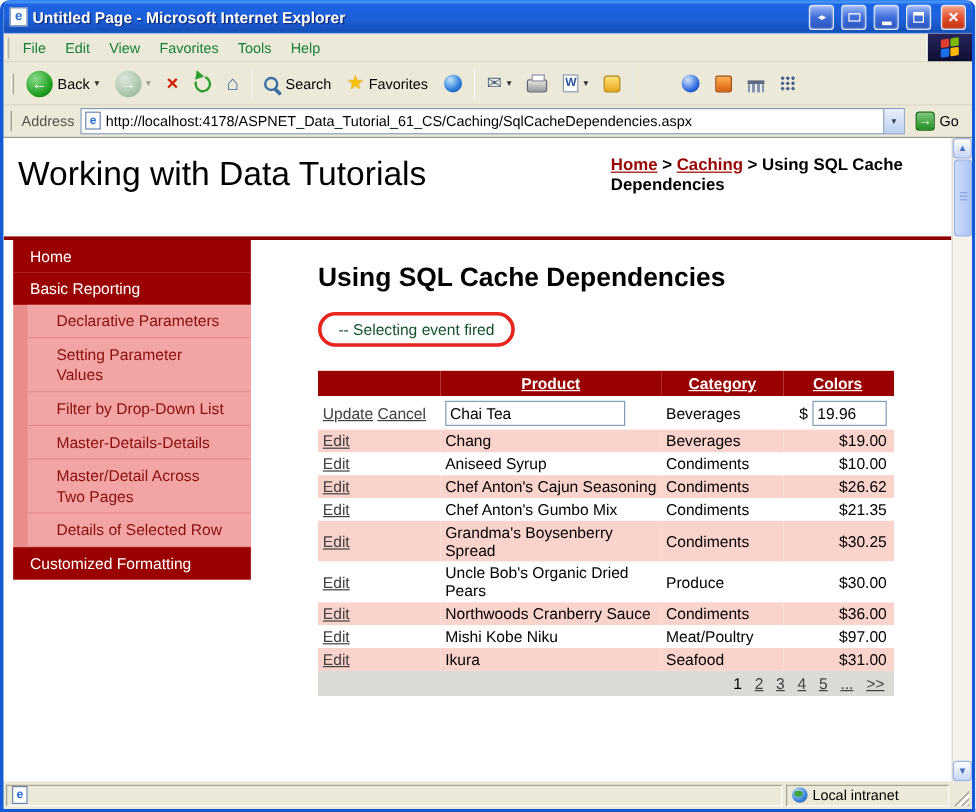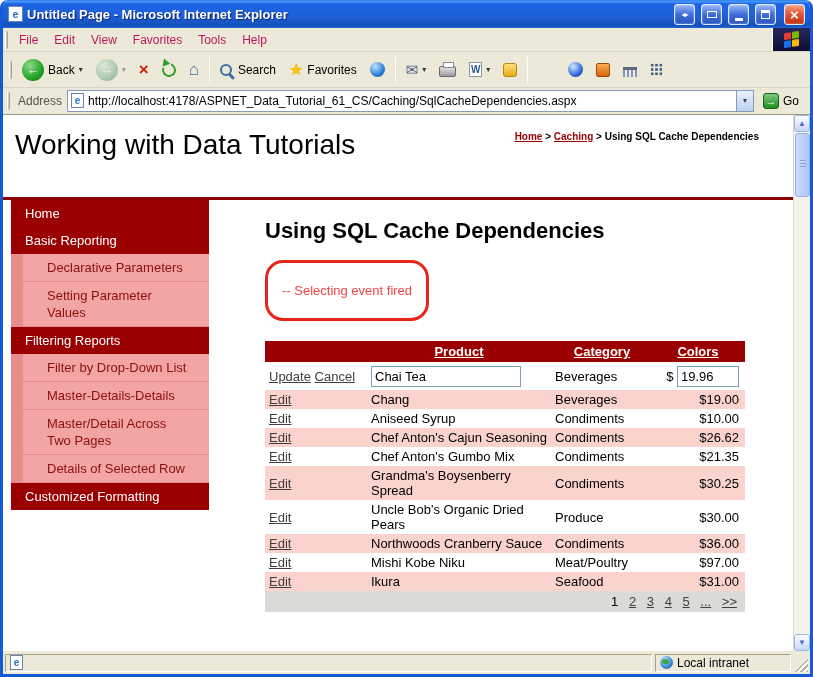--- a/index.html
+++ b/index.html
@@ -33,21 +33,21 @@
     font: bold 15px/15px "Liberation Sans",sans-serif; margin-left:4px; }
   .g-arrows { font-size:8px; letter-spacing:-1px; }
   .g-screen { width:10px; height:7px; border:1px solid #fff; }
   .g-min { width:8px; height:3px; background:#fff; margin-top:10px; }
   .g-max { width:9px; height:9px; border:1px solid #fff; border-top-width:3px; }
 
   
   .menubar { height:24px; background:#ECE9D8; display:flex; align-items:stretch; border-bottom:1px solid #D8D4C4; }
   .grip { width:3px; height:18px; align-self:center; margin:0 3px 0 2px;
     border-left:1px solid #fff; background:#CFCBBA; border-right:1px solid #A8A494; border-radius:2px; }
-  .menu-item { padding:4px 8px; font-size:12px; color:#be185d; display:flex; align-items:center; }
+  .menu-item { padding:4px 8px; font-size:12px; color:#15803d; display:flex; align-items:center; }
   .throbber { margin-left:auto; width:38px; background:linear-gradient(#26265C,#0E0E34);
     display:flex; align-items:center; justify-content:center; border-left:1px solid #fff; }
   .flag { display:grid; grid-template-columns:7px 7px; grid-template-rows:7px 7px; gap:1px; transform:skewY(-8deg); }
   .flag span { border-radius:1px; }
   .flag .f1{background:#E03C31}.flag .f2{background:#7DB700}.flag .f3{background:#1A6FEB}.flag .f4{background:#FFB900}
 
   
   .toolbar { height:36px; background:#ECE9D8; display:flex; align-items:center; padding:0 4px; gap:1px; border-bottom:1px solid #D8D4C4; }
   .tbtn { display:flex; align-items:center; gap:4px; padding:3px 5px; font-size:12px; color:#000; border:1px solid transparent; border-radius:3px; }
   .chev { font-size:8px; color:#333; }
@@ -98,37 +98,37 @@
   .icon-go { width:16px; height:16px; border-radius:3px; background:linear-gradient(#7EC87E,#1E8E1E);
     color:#fff; font:bold 11px/15px "Liberation Sans",sans-serif; text-align:center; border:1px solid #156615; }
 
   
   .viewport { height:536px; background:#fff; display:flex; }
   .page { flex:1; overflow:hidden; background:#fff; }
 
   
   .page-header { height:85px; border-bottom:3px solid #8B0000; position:relative; background:#fff; }
   .site-title { font-size:28px; color:#000; padding:14px 0 0 12px; letter-spacing:0; }
-  .breadcrumb { position:absolute; top:14px; right:34px; width:250px; font-size:10px; font-weight:bold; line-height:16px; color:#000;text-align:right; }
+  .breadcrumb { position:absolute; top:14px; right:34px; width:250px; font-size:14px; font-weight:bold; line-height:16px; color:#000; }
   .breadcrumb a { color:#990000; text-decoration:underline; }
 
   .page-body { display:flex; align-items:flex-start; }
 
   
   .sidebar { width:198px; margin-left:8px; background:#E98C8C; flex:0 0 auto; }
   .side-section { background:#9B0000; color:#fff; font-size:13px; line-height:17px; padding:5px 46px 5px 14px; cursor:default; }
   .side-sub { margin-left:12px; background:#F3A4A4; color:#8A0F0F; font-size:13px; line-height:17px;
     padding:5px 18px 5px 24px; border-bottom:1px solid #E08A8A; cursor:default; }
 
   
   .main { flex:1; padding:6px 10px 0 56px; }
   .main h1 { font-size:22px; margin:12px 0 16px; color:#000; }
   .main h2 { font-size:17px; margin:0 0 24px; color:#000; }
   .event-oval { display:inline-block; border:3px solid #E8251C; border-radius:18px;
-    padding:20px 14px; font-size:13px; color:#ef4444; margin-bottom:20px; }
+    padding:4px 14px; font-size:13px; color:#14532d; margin-bottom:20px; }
 
   table.grid { border-collapse:collapse; width:480px; font-size:13px; }
   table.grid td, table.grid th { padding:2px 4px; vertical-align:middle; }
   .grid thead th { background:#9B0000; color:#fff; font-weight:bold; text-align:center; height:21px; }
   .grid thead a { color:#fff; text-decoration:underline; font-weight:bold; }
   .c-edit { width:102px; }
   .c-prod { width:184px; }
   .c-cat  { width:102px; }
   .c-price{ width:92px; text-align:right; padding-right:6px !important; }
   .grid a.lnk { color:#404040; text-decoration:underline; }
@@ -298,21 +298,20 @@
         </div>
       </div>
 
       <div class="page-body">
 
         <div class="sidebar">
           <div class="side-section">Home</div>
           <div class="side-section">Basic Reporting</div>
           <div class="side-sub">Declarative Parameters</div>
           <div class="side-sub">Setting Parameter Values</div>
-          <div class="side-section">Filtering Reports</div>
           <div class="side-sub">Filter by Drop-Down List</div>
           <div class="side-sub">Master-Details-Details</div>
           <div class="side-sub">Master/Detail Across Two Pages</div>
           <div class="side-sub">Details of Selected Row</div>
           <div class="side-section">Customized Formatting</div>
         </div>
 
         <div class="main">
           <h1>Using SQL Cache Dependencies</h1>
           <div>

